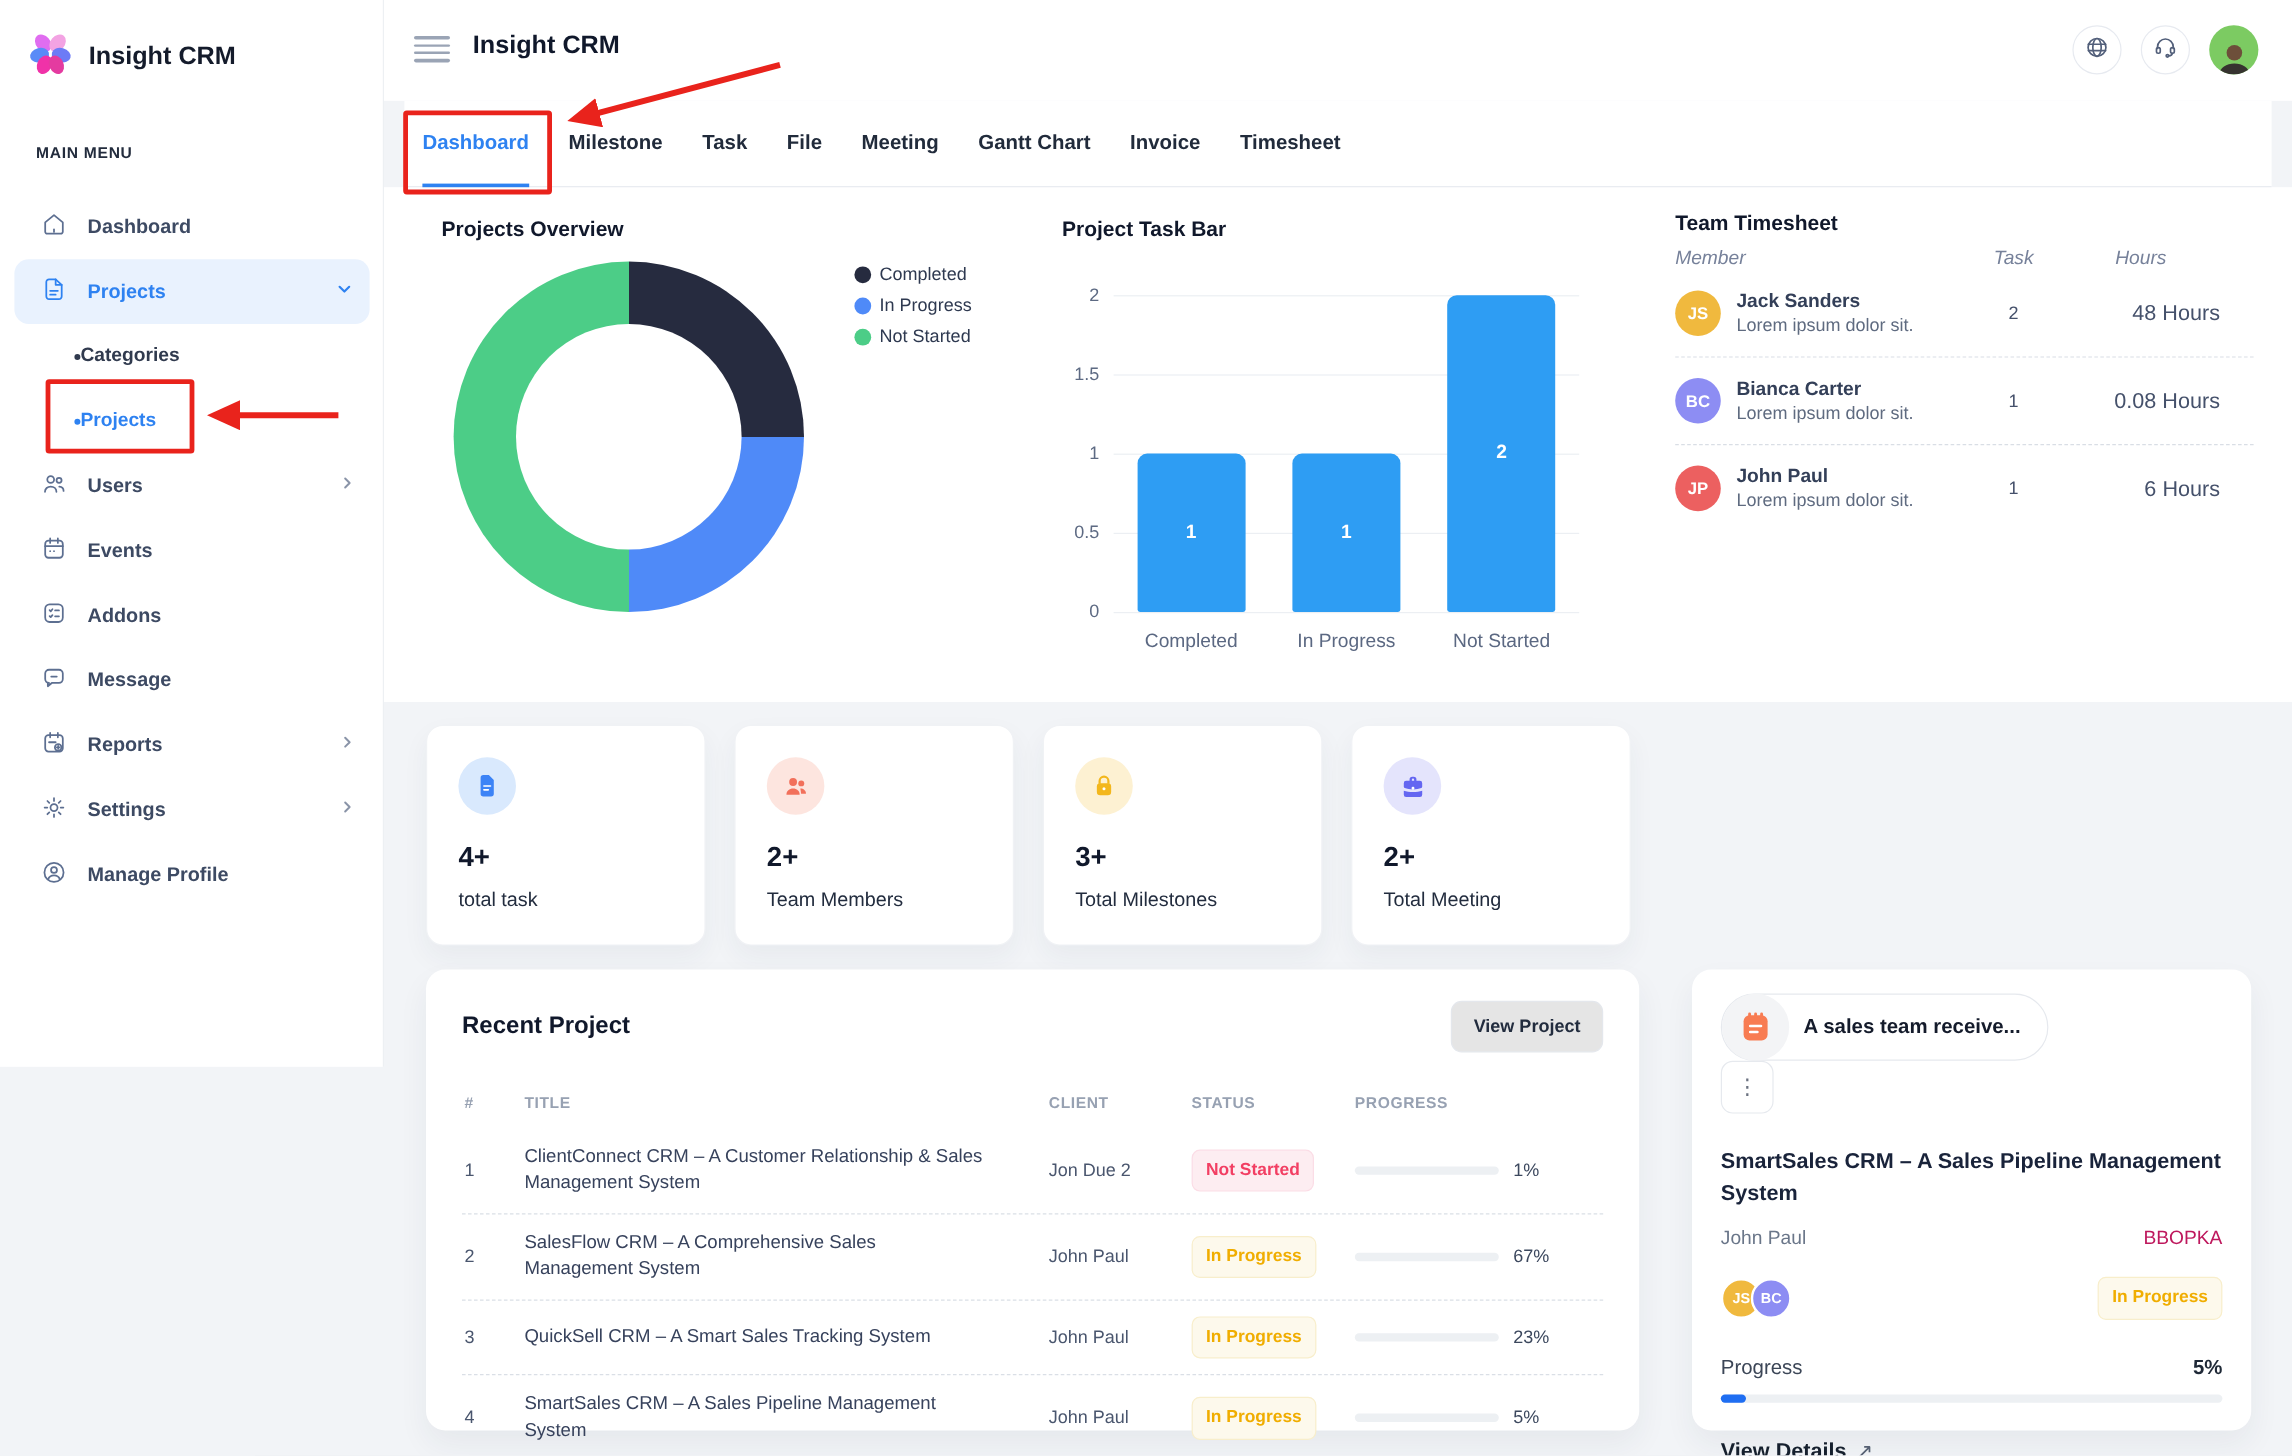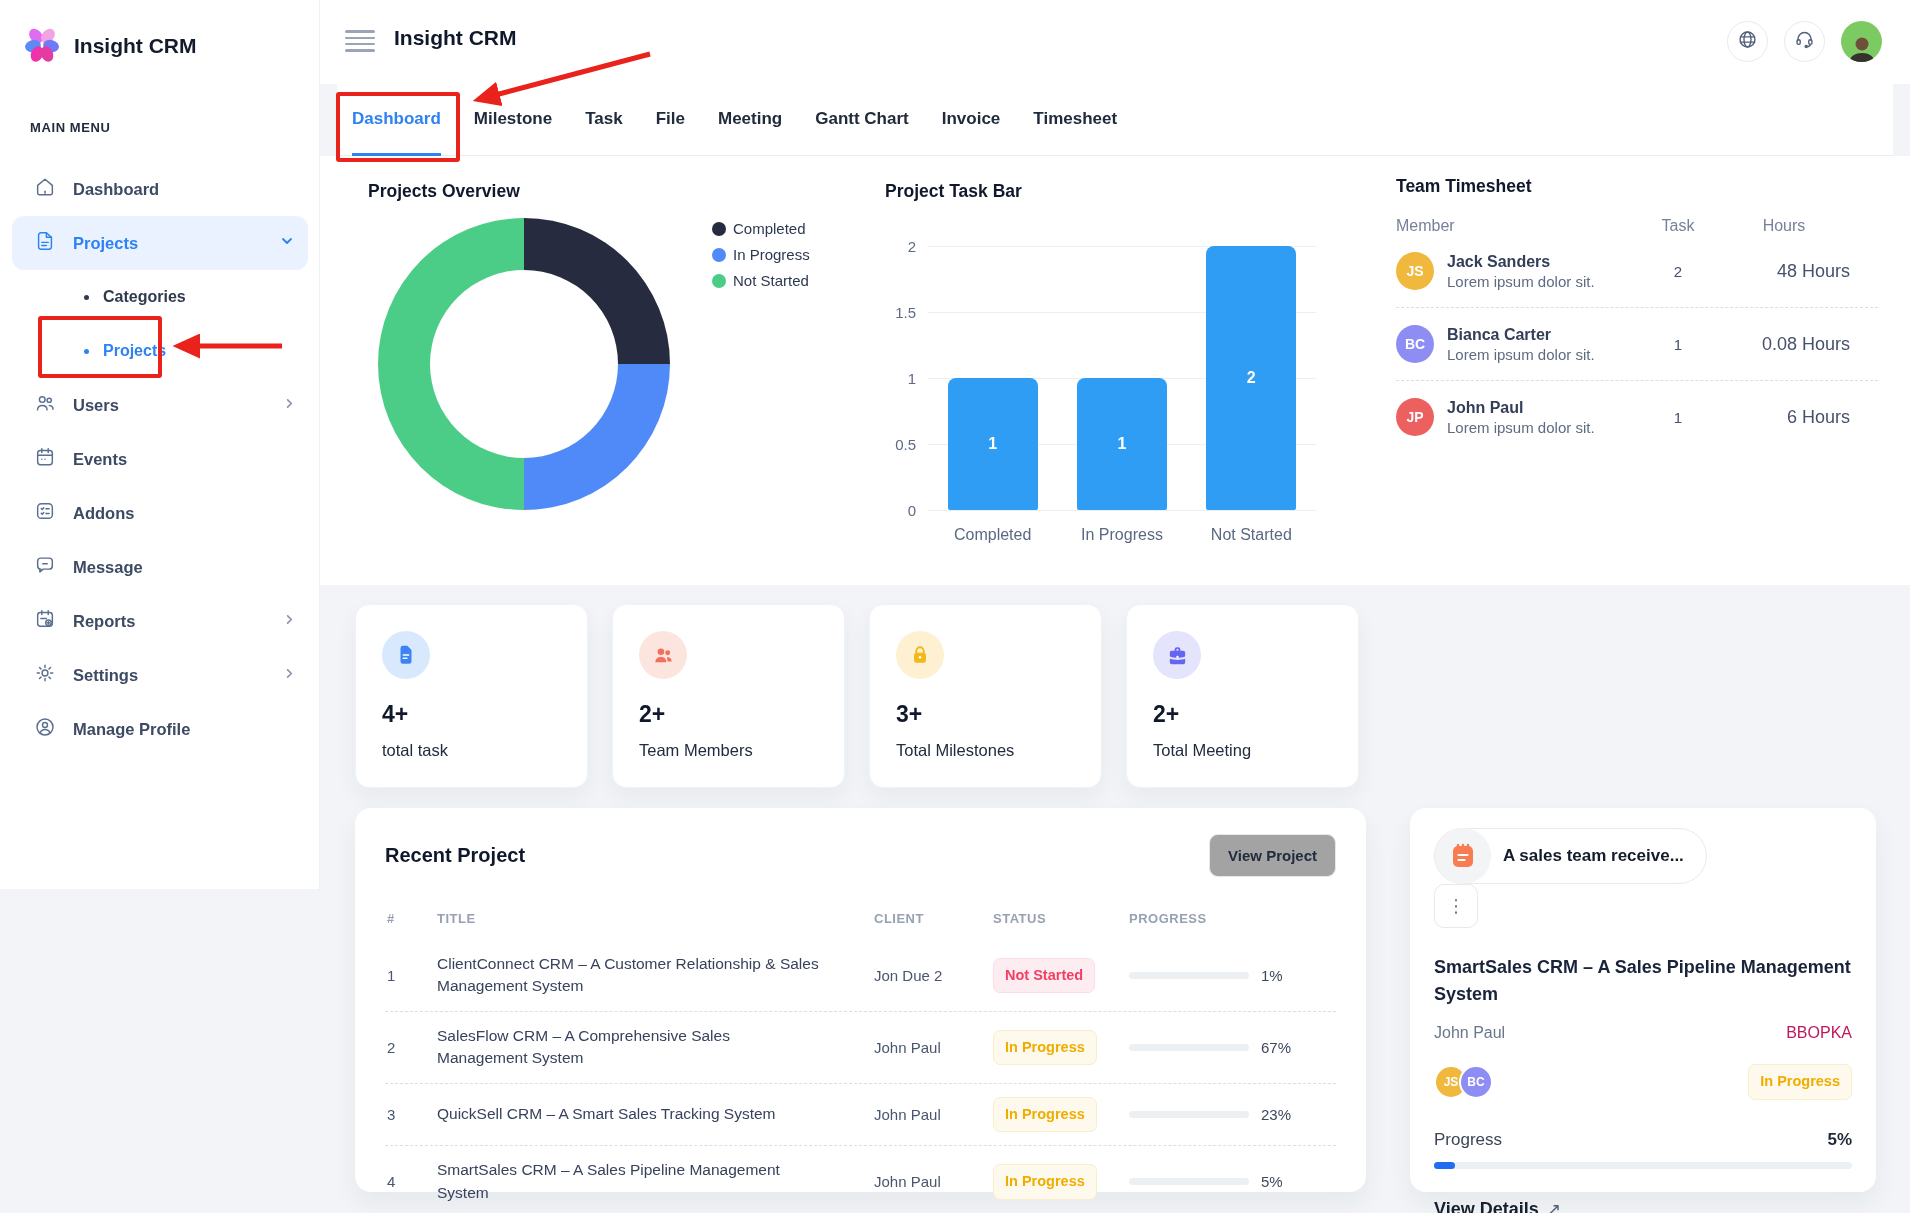--- a/index.html
+++ b/index.html
@@ -11,21 +11,21 @@
   .sidebar { position:absolute; left:0; top:0; width:320px; height:889px; background:#fff; border-right:1px solid #edf0f3; z-index:2; }
   .logo-row { display:flex; align-items:center; gap:12px; padding:24px 0 0 22px; }
   .logo-text { font-size:21px; font-weight:700; color:#141b2b; }
   .menu-label { position:absolute; left:30px; top:120px; font-size:13px; font-weight:700; letter-spacing:.6px; color:#232c3d; }
   .menu { position:absolute; left:0; top:162px; width:320px; }
   .mi { display:flex; align-items:center; gap:17px; height:54px; padding:0 24px 0 34px; cursor:pointer; }
   .mi .lbl { font-size:16.5px; font-weight:600; color:#3d4a63; flex:1; }
   .mi svg { flex:0 0 auto; }
   .mi.active { margin:0 12px; padding:0 14px 0 22px; height:54px; border-radius:12px; background:#e9f2fe; }
   .mi.active .lbl { color:#2e82f1; }
-  .sub { display:flex; align-items:center; gap:14px; height:54px; padding-left:84px; cursor:pointer; }
+  .sub { display:flex; align-items:center; height:54px; padding-left:62px; cursor:pointer; }
   .sub .dot { width:5px; height:5px; border-radius:50%; background:#303a4e; }
   .sub .lbl { font-size:16px; font-weight:600; color:#303a4e; }
   .sub.active .dot { background:#2e82f1; }
   .sub.active .lbl { color:#2e82f1; }
 
   
   .topbar { position:absolute; left:320px; top:0; width:1590px; height:84px; background:#fff; z-index:1; }
   .hamburger { position:absolute; left:25px; top:26px; width:30px; height:30px; display:flex; flex-direction:column; justify-content:center; gap:4px; cursor:pointer; }
   .hamburger i { display:block; height:2.4px; background:#9aa4b5; border-radius:2px; }
   .topbar-title { position:absolute; left:74px; top:26px; font-size:21px; font-weight:700; color:#10182b; }
@@ -54,21 +54,21 @@
   .ylab { position:absolute; left:0; width:36px; text-align:right; font-size:15px; color:#5d6a83; transform:translateY(-50%); }
   .plot { position:absolute; left:48px; top:20px; width:388px; height:264px; }
   .gl { position:absolute; left:0; width:100%; height:1px; background:#eceff3; }
   .cols { position:absolute; inset:0; display:flex; }
   .bcol { position:relative; flex:1; height:100%; }
   .bar { position:absolute; bottom:0; left:50%; transform:translateX(-50%); width:90px; background:#2e9df3; border-radius:8px 8px 2px 2px; display:flex; align-items:center; justify-content:center; }
   .bar span { color:#fff; font-size:16px; font-weight:700; }
   .xlab { position:absolute; bottom:-34px; left:0; width:100%; text-align:center; font-size:16px; color:#5b6882; }
 
   .ts { position:absolute; left:1076px; top:20px; width:482px; }
-  .ts-head { display:grid; grid-template-columns:1fr 80px 160px; margin-top:20px; font-size:16px; color:#76819a; }
+  .ts-head { display:grid; grid-template-columns:1fr 80px 160px; margin-top:10px; font-size:16px; color:#76819a;font-style:italic; }
   .ts-head .h-task { text-align:center; }
   .ts-head .h-hours { text-align:center; padding-right:28px; }
   .ts-row { display:grid; grid-template-columns:1fr 80px 160px; align-items:center; padding:17px 0; }
   .ts-row + .ts-row { border-top:1px dashed #d9dee5; }
   .member { display:flex; align-items:center; gap:13px; }
   .av { width:38px; height:38px; border-radius:50%; display:flex; align-items:center; justify-content:center; color:#fff; font-size:14px; font-weight:700; flex:0 0 auto; }
   .m-name { font-size:16px; font-weight:700; color:#333f58; }
   .m-desc { font-size:15px; color:#5f6b80; margin-top:2px; }
   .c-task { text-align:center; font-size:15px; color:#45516b; }
   .c-hours { text-align:right; padding-right:28px; font-size:18px; color:#45516b; }
@@ -76,21 +76,21 @@
   
   .stat { position:absolute; top:604px; width:233px; height:184px; background:#fff; border:1px solid #f0f2f5; border-radius:14px; box-shadow:0 10px 22px rgba(40,50,70,.05); padding:26px 26px; }
   .stat .ic { width:48px; height:48px; border-radius:50%; display:flex; align-items:center; justify-content:center; }
   .stat .val { margin-top:22px; font-size:23px; font-weight:800; color:#10182b; }
   .stat .slab { margin-top:13px; font-size:16.5px; color:#222c3e; }
 
   
   .recent { position:absolute; left:355px; top:808px; width:1011px; height:384px; background:#fff; border-radius:16px; box-shadow:0 12px 26px rgba(40,50,70,.06); padding:26px 30px; }
   .recent-head { display:flex; align-items:center; justify-content:space-between; }
   .recent-title { font-size:20px; font-weight:700; color:#10182b; }
-  .btn-ghost { font-size:15px; font-weight:600; color:#222c3e; background:#a3a3a3; border:1px solid #e4e7ec; border-radius:9px; padding:12px 18px; cursor:pointer; }
+  .btn-ghost { font-size:15px; font-weight:600; color:#222c3e; background:#e5e5e5; border:1px solid #e4e7ec; border-radius:9px; padding:12px 18px; cursor:pointer; }
   .rtable { margin-top:26px; }
   .thead { display:grid; grid-template-columns:36px 1fr 105px 122px 205px; column-gap:14px; font-size:13px; font-weight:700; letter-spacing:.5px; color:#97a1b2; padding:8px 2px 14px; }
   .trow { display:grid; grid-template-columns:36px 1fr 105px 122px 205px; column-gap:14px; align-items:center; padding:13px 2px; }
   .trow + .trow { border-top:1px dashed #dadfe6; }
   .td-num { font-size:15px; color:#4a566e; }
   .td-title { font-size:15.5px; color:#37425c; line-height:1.45; padding-right:40px; }
   .td-client { font-size:15px; color:#4a566e; }
   .badge { display:inline-block; width:fit-content; font-size:14.5px; font-weight:600; border-radius:7px; padding:7px 11px; line-height:1.35; }
   .badge.danger { color:#f23f63; background:#fdedf1; border:1px solid #fbdde6; }
   .badge.warn { color:#f0ad00; background:#fdf9ec; border:1px solid #f8eecb; }

